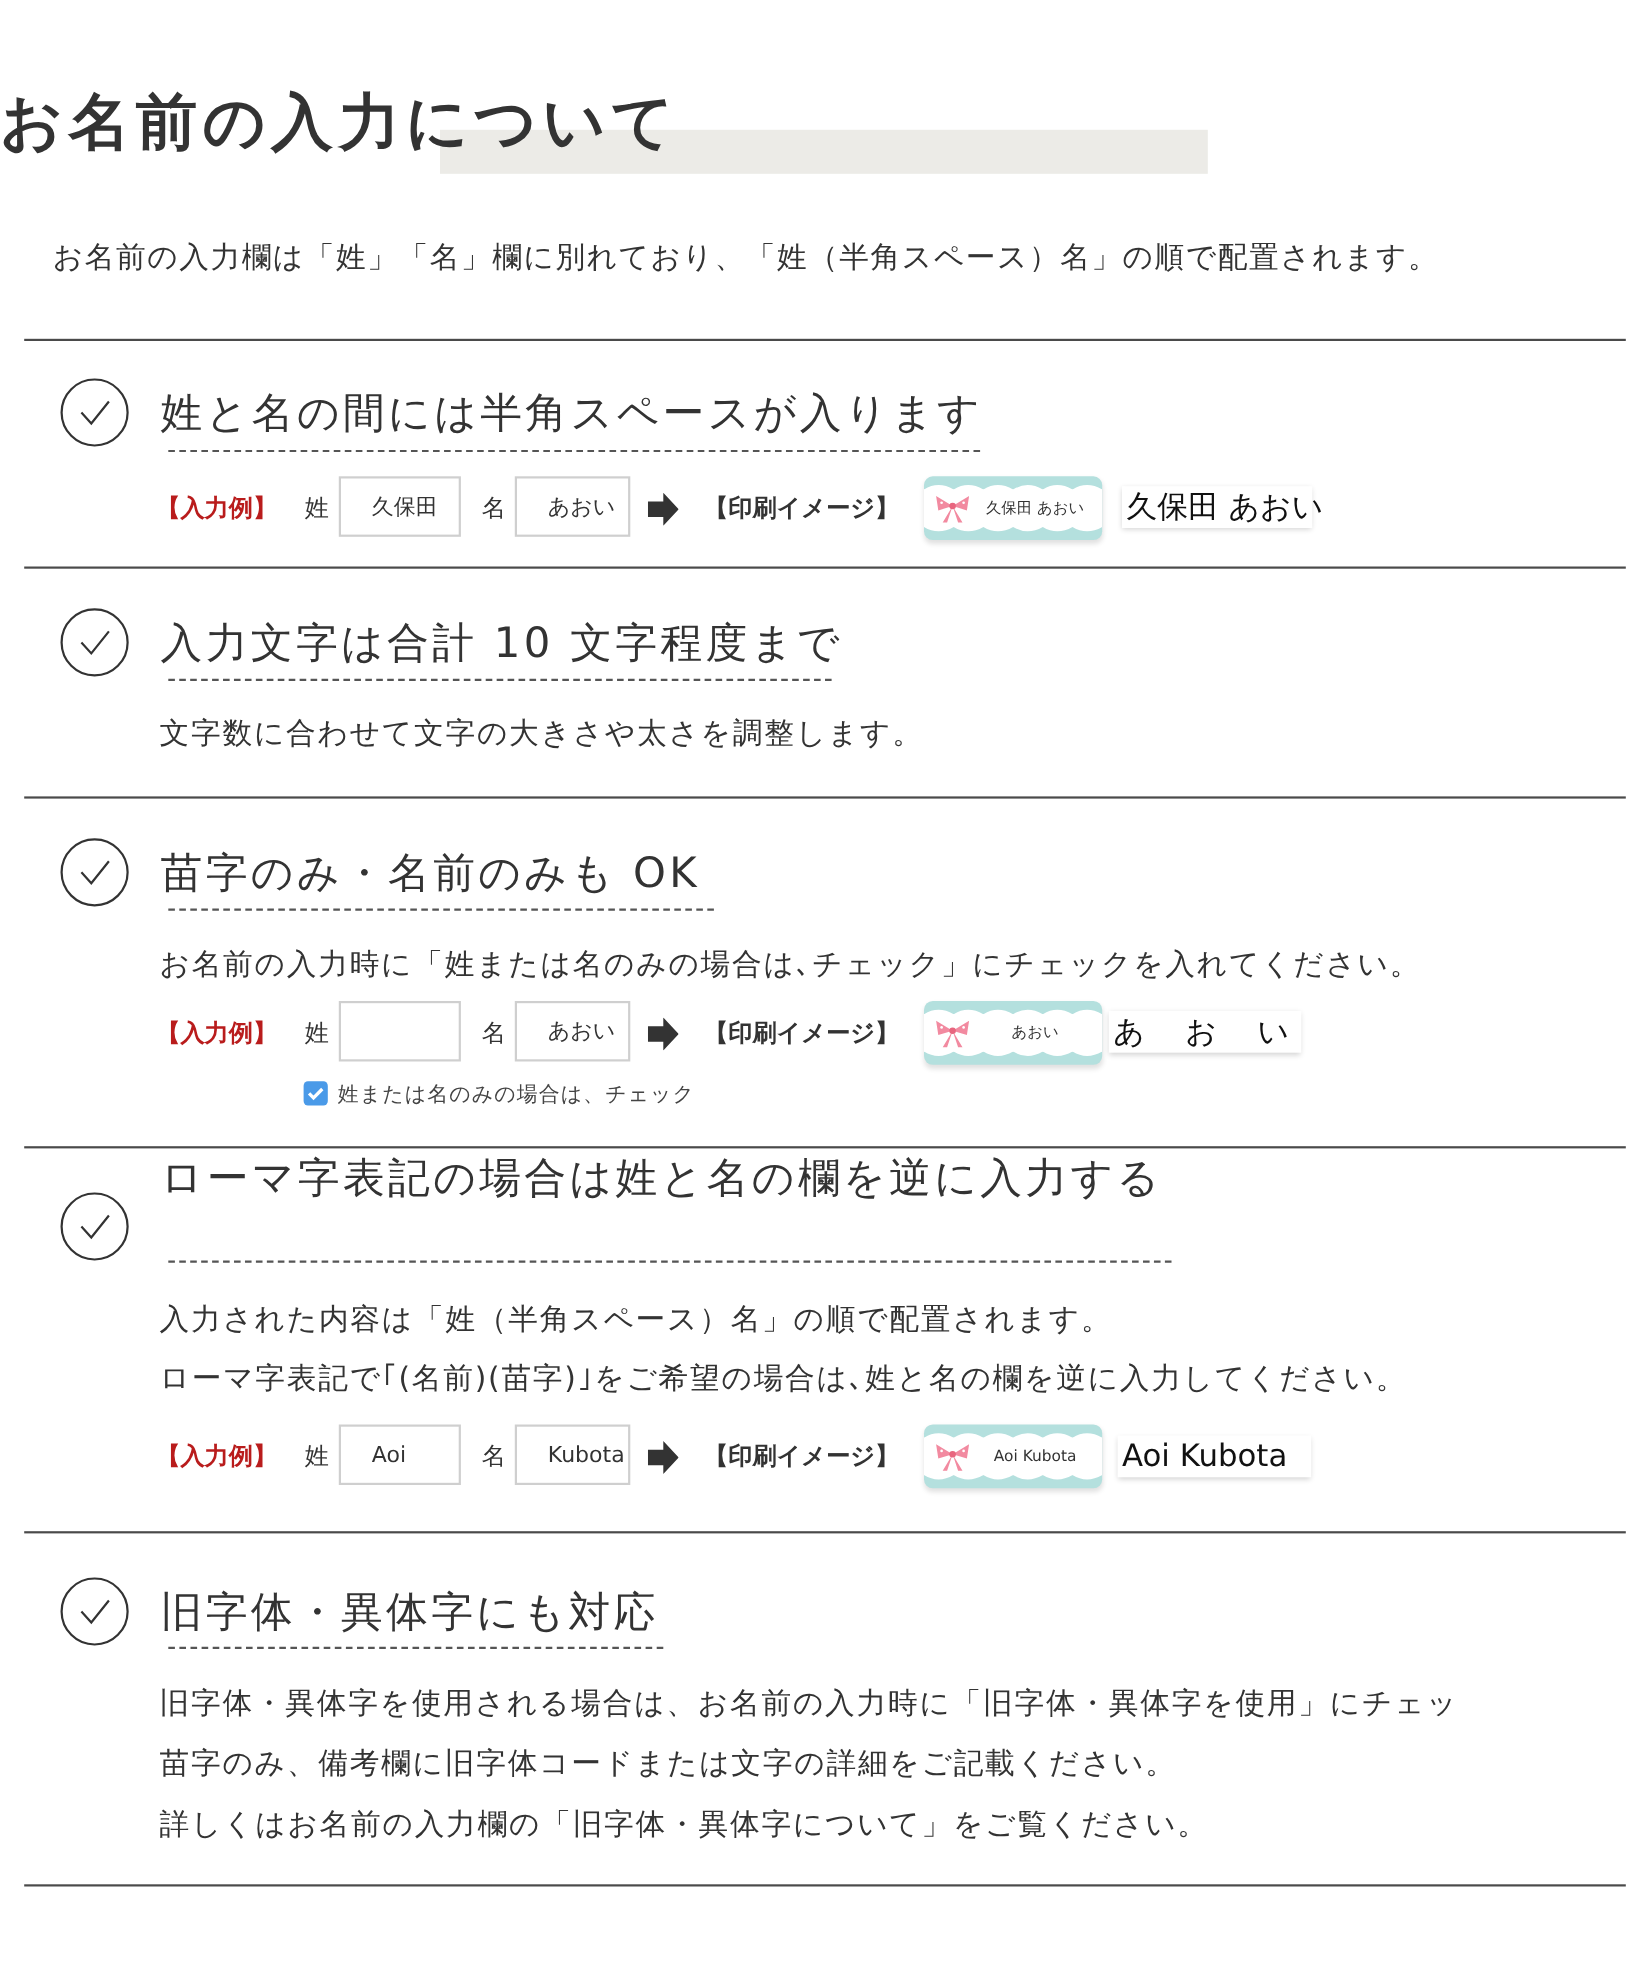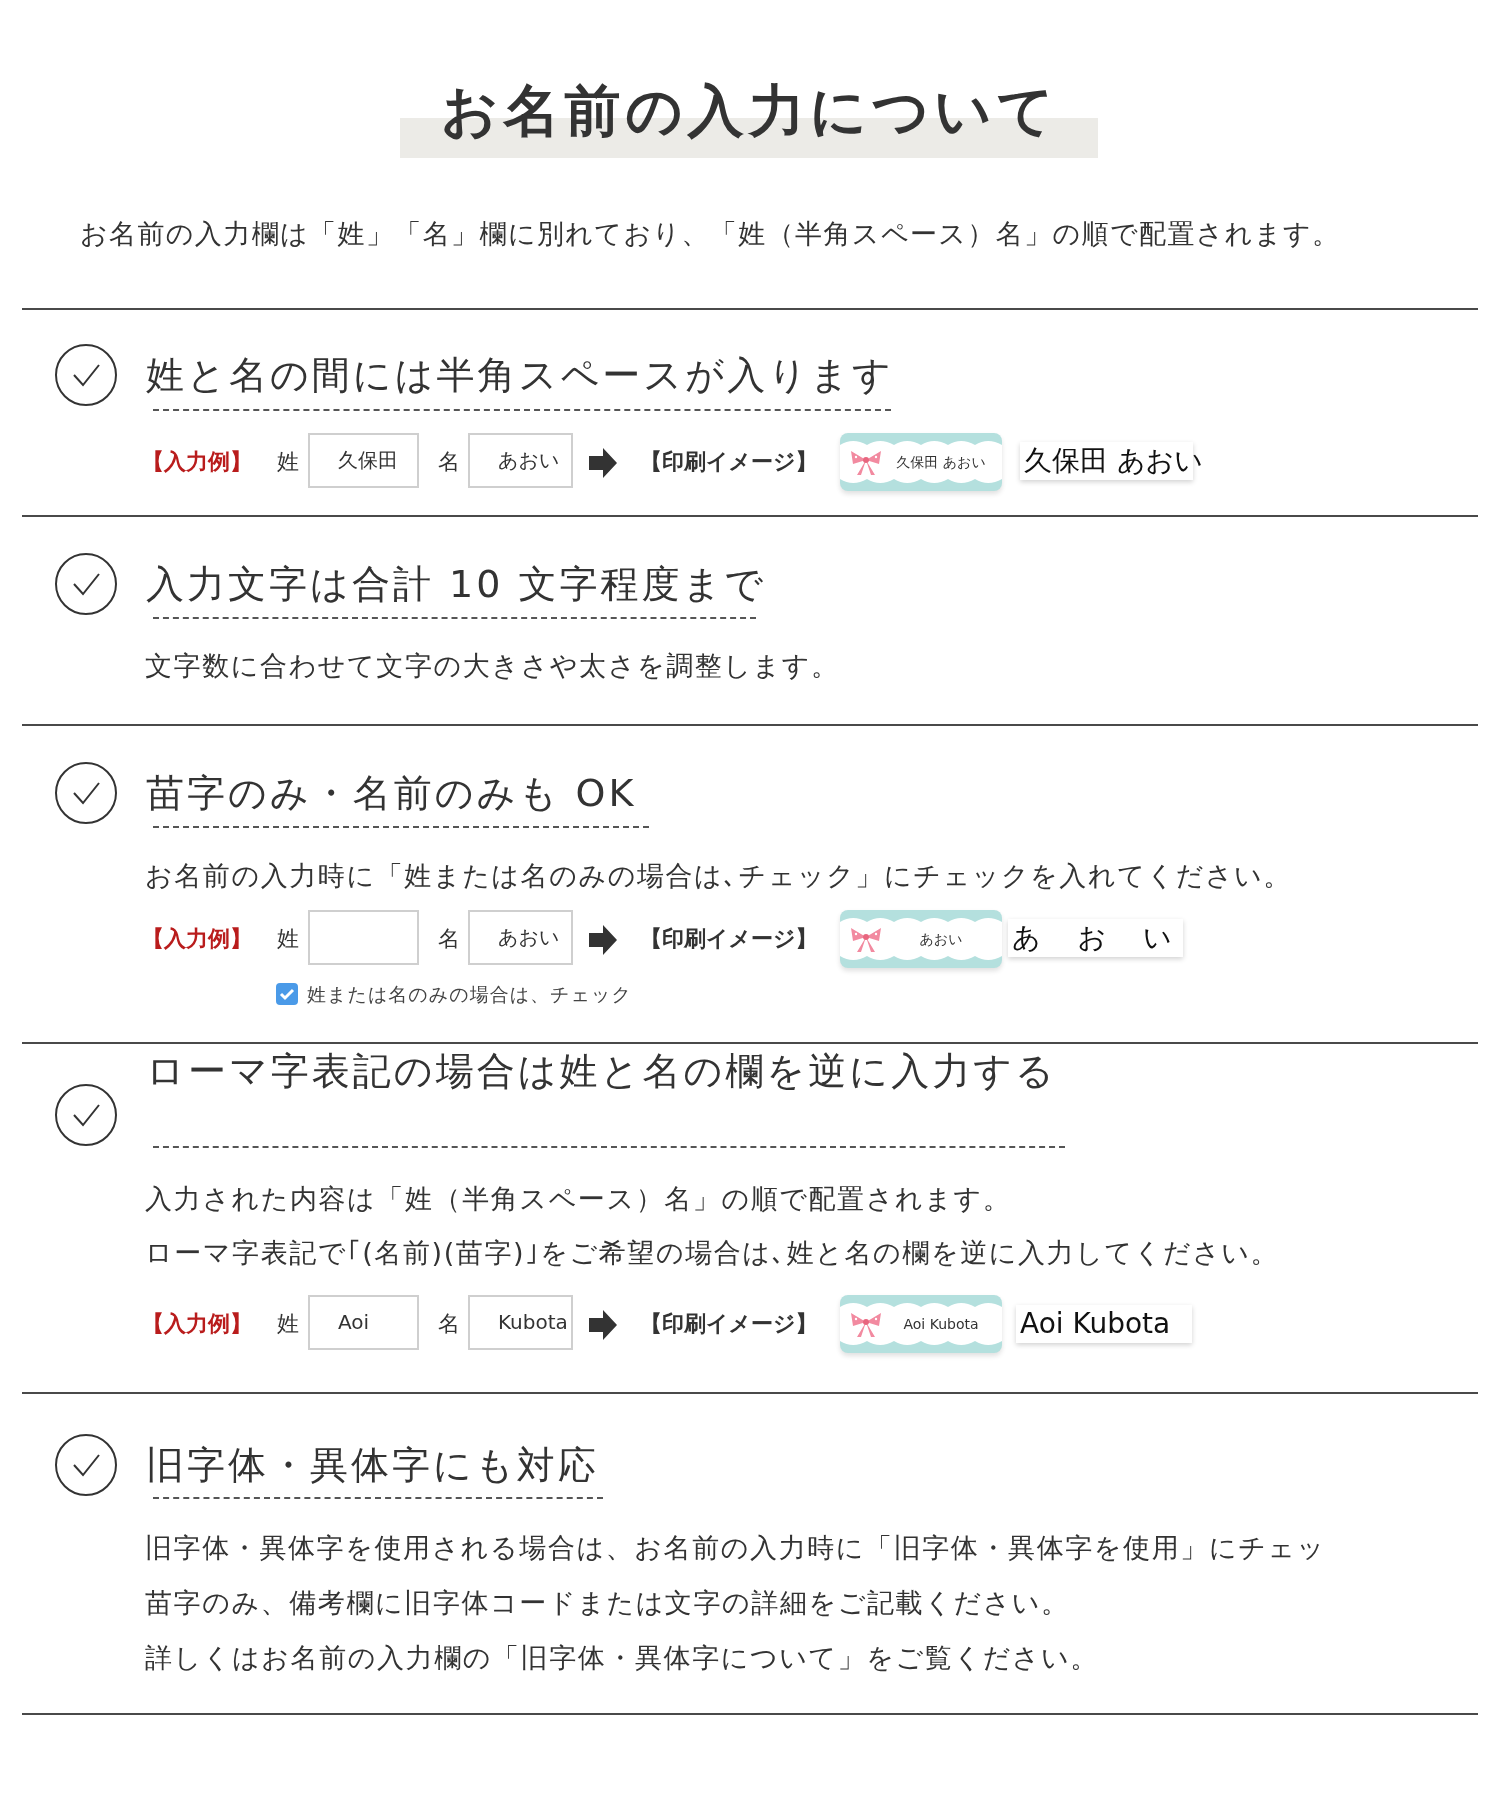--- a/index.html
+++ b/index.html
@@ -2,22 +2,22 @@
 <html><head>
 <meta charset="utf-8">
 <style>
   * { box-sizing: border-box; margin: 0; padding: 0; }
   html, body { width: 1500px; height: 1800px; background: #ffffff; overflow: hidden; }
   body { position: relative; font-family: "DejaVu Sans", "Liberation Sans", sans-serif; color: #333333; }
 
   .abs { position: absolute; }
 
   .banner { left: 400px; top: 118px; width: 698px; height: 40px; background: #ecebe7; }
-  .page-title { left: 0; width: 1500px; top: 74px; text-align: center; font-size: 56px; font-weight: bold; letter-spacing: 5px; color: #333; white-space: nowrap; }
-  .intro { left: 48px; top: 216px; font-size: 27px; letter-spacing: 1.4px; white-space: nowrap; margin-left: 32px; }
+  .page-title { left: 0; width: 1500px; top: 74px; text-align: left; font-size: 56px; font-weight: bold; letter-spacing: 5px; color: #333; white-space: nowrap; }
+  .intro { left: 48px; top: 216px; font-size: 27px; letter-spacing: 1.4px; white-space: nowrap; }
 
   .divider { left: 22px; width: 1456px; height: 2px; background: #4a4a4a; }
 
   .check-circle { left: 55px; width: 62px; height: 62px; border: 2px solid #333; border-radius: 50%; }
   .check-circle svg { position: absolute; left: 0; top: 0; width: 58px; height: 58px; }
 
   .sec-title { left: 146px; font-size: 38px; letter-spacing: 3px; white-space: nowrap; color: #333; }
   .dash { left: 153px; height: 0; border-top: 2px dashed #555; }
 
   .body-text { left: 145px; font-size: 27px; letter-spacing: 1.6px; white-space: nowrap; color: #333; }

